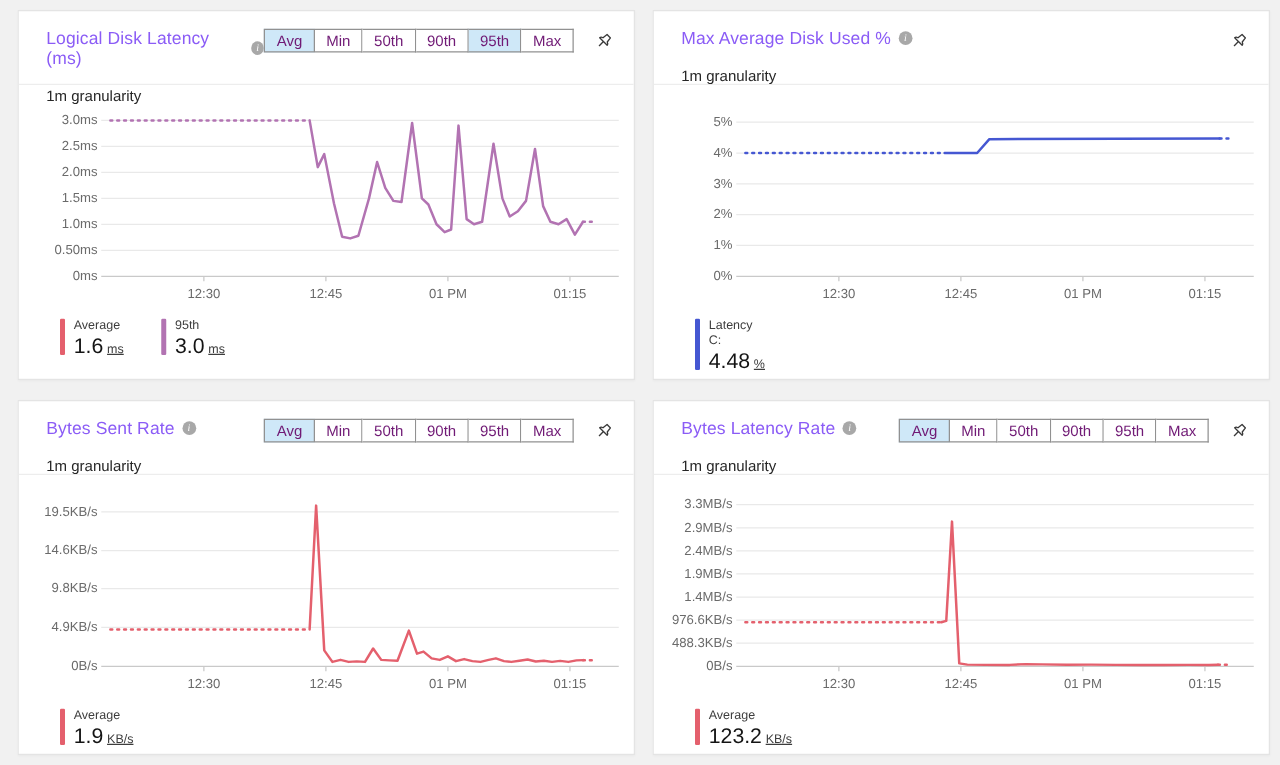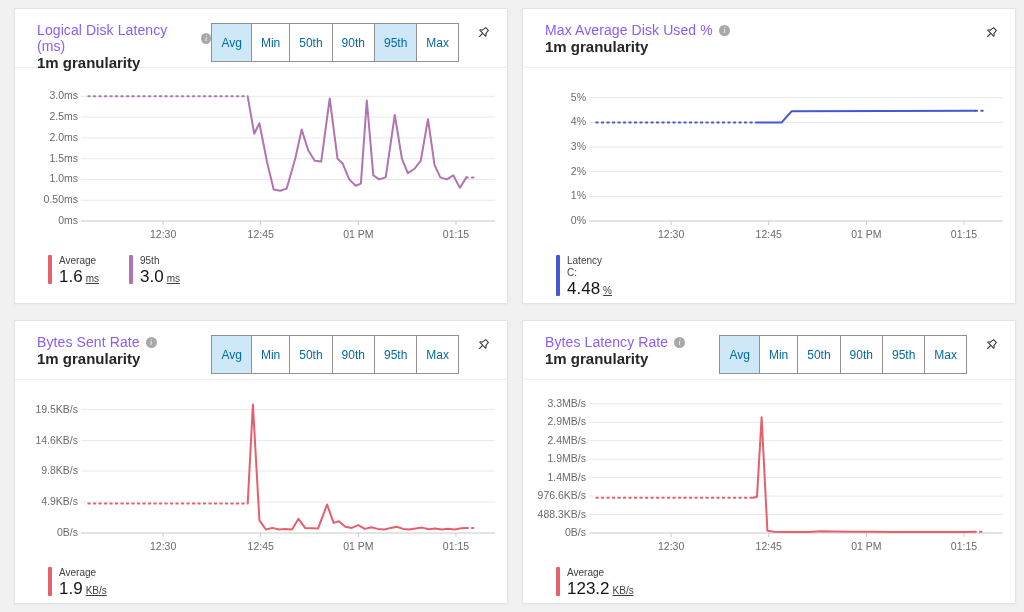--- a/index.html
+++ b/index.html
@@ -35,29 +35,29 @@
   .title-row { display:flex; align-items:center; }
   .panel-title { font-size:14px; color:#8b5cf6; letter-spacing:.1px; }
   .info-icon {
     display:inline-flex; align-items:center; justify-content:center;
     width:11px; height:11px; border-radius:50%;
     background:#a8a8a8; color:#fff;
     font-size:8px; font-style:italic; font-family:"Liberation Serif", serif;
     margin-left:6px; margin-top:1px;
     cursor:default;
   }
-  .granularity { font-size:15px; font-weight:bold; color:#262626; margin-top:0; }
+  .granularity { font-size:12px; font-weight:normal; color:#262626; margin-top:16px; }
   .header-controls { display:flex; align-items:flex-start; }
   .agg-buttons { display:flex; margin-top:1px; }
   .agg-btn {
     font-family:"Liberation Sans", sans-serif;
-    font-size:12px; color:#0369a1;
+    font-size:12px; color:#701a75;
     background:#fff;
     border:1px solid #919191; border-left:none;
-    height:39px; padding:0 9px;
+    height:19px; padding:0 9px;
     cursor:pointer;
   }
   .agg-btn:first-child { border-left:1px solid #919191; }
   .agg-btn.selected { background:#cfe8f8; }
   .pin-icon { margin-left:15px; margin-top:3px; cursor:pointer; flex:none; }
   svg.chart { flex:none; margin-top:5px; }
   .legend { display:flex; align-items:flex-start; padding:4px 0 0 33px; flex:1; }
   .legend-item { display:flex; margin-right:30px; }
   .legend-bar { width:4px; margin-right:7px; border-radius:1px; }
   .legend-bar.h2 { height:29px; }

